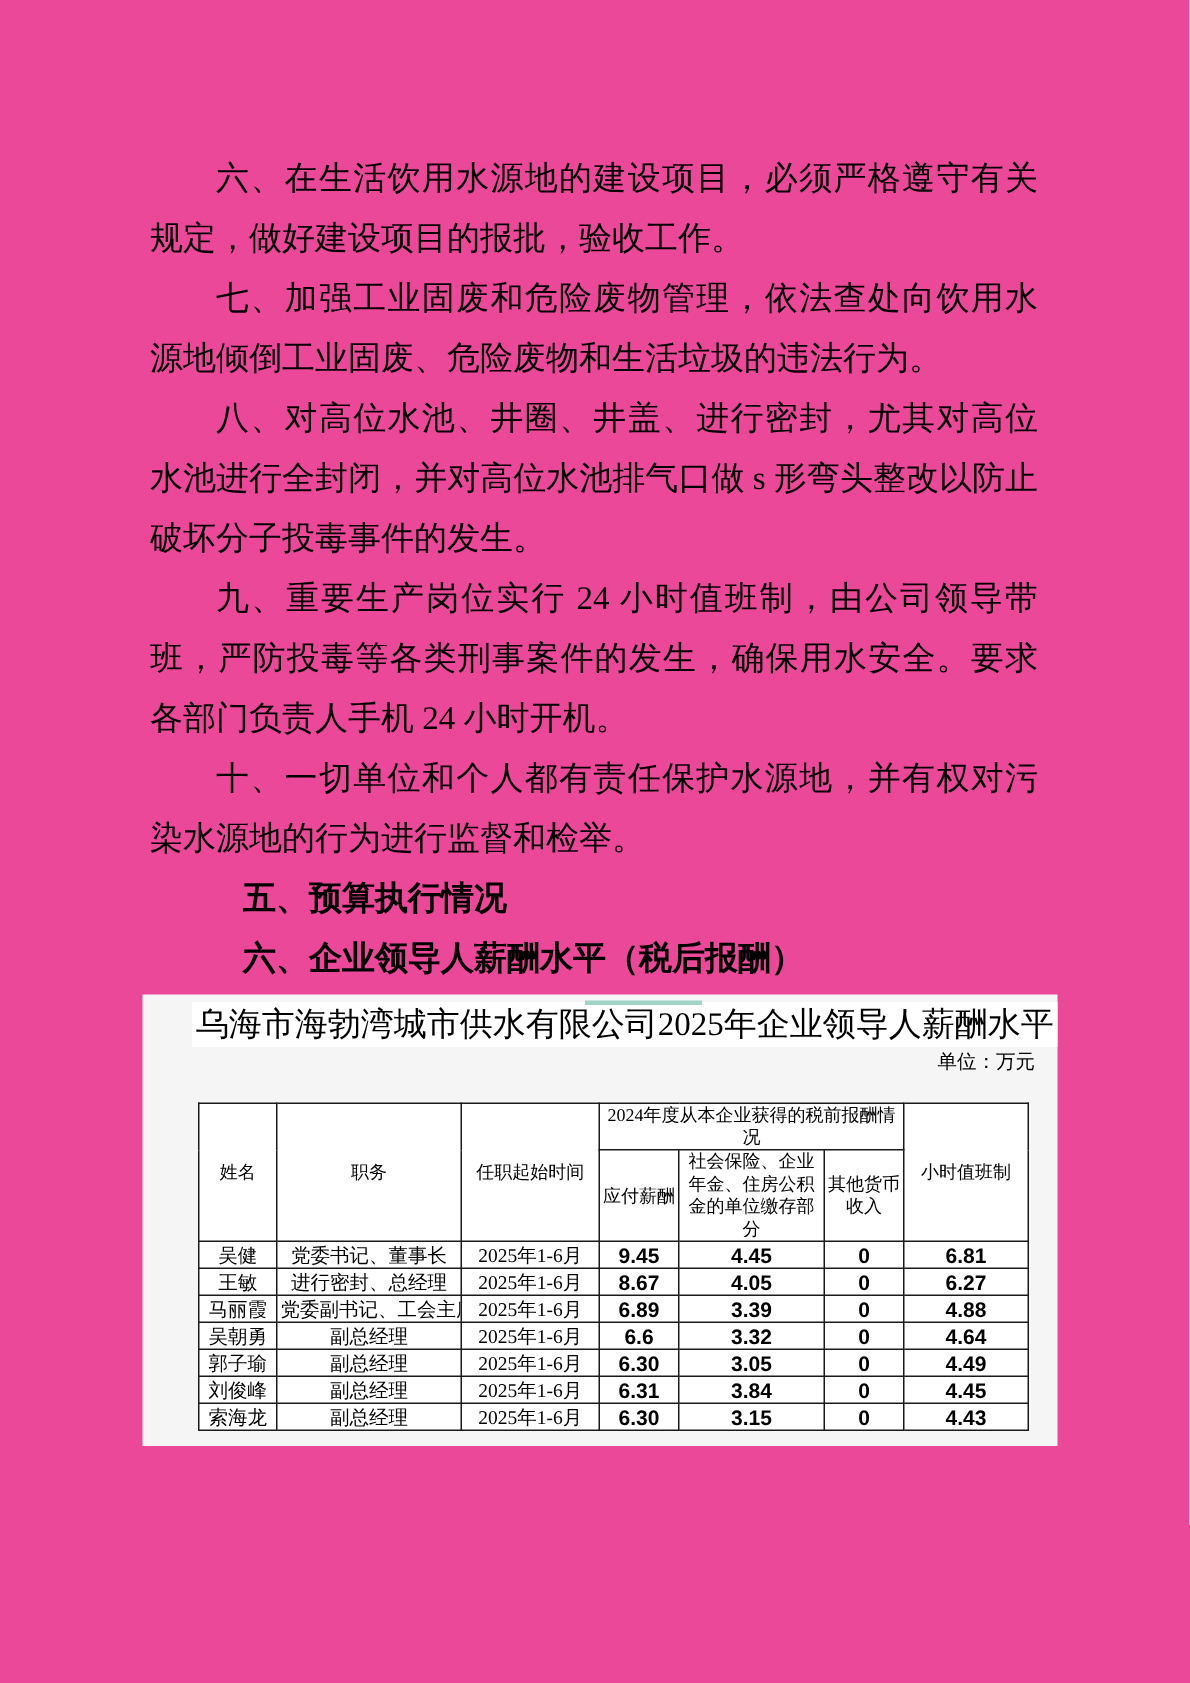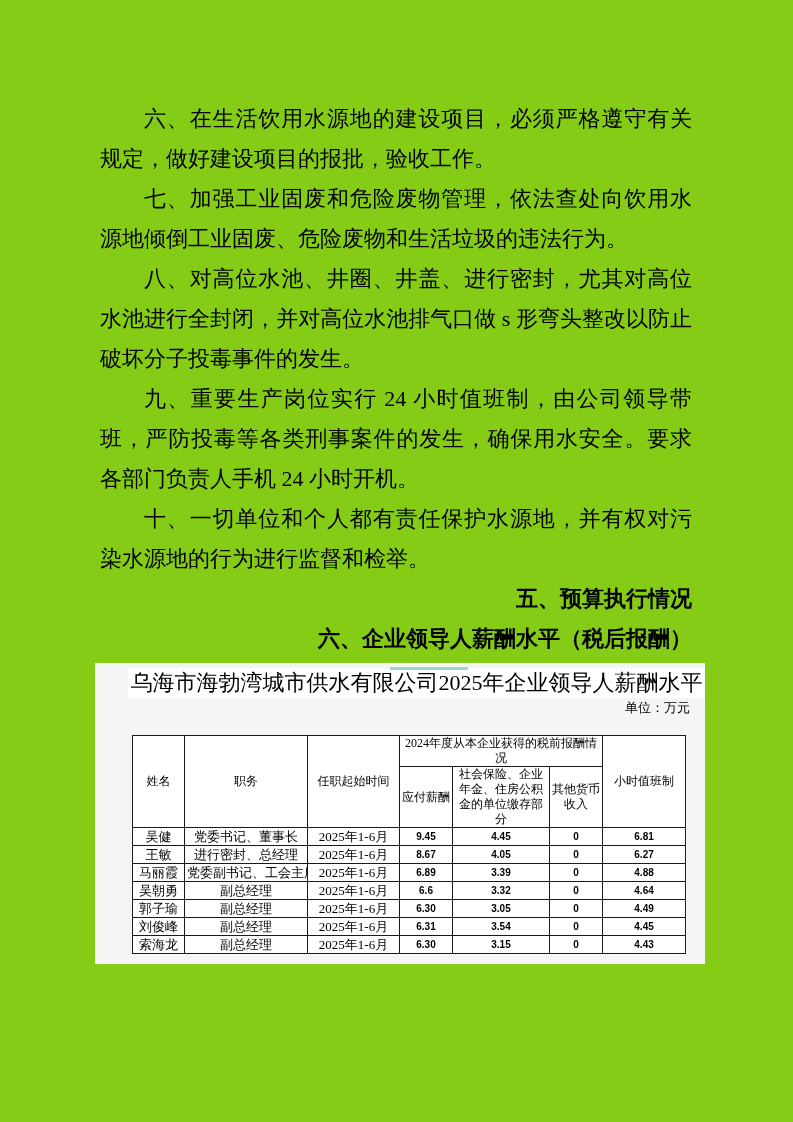--- a/index.html
+++ b/index.html
@@ -2,21 +2,21 @@
 <html lang="zh"><head>
 <meta charset="utf-8">
 <style>
   * { box-sizing: border-box; }
   html, body { margin: 0; padding: 0; background: #ffffff; }
   .page {
     position: relative;
     width: 793px;
     height: 1122px;
     margin: 0 auto;
-    background: #84cc16;
+    background: #ec4899;
     color: #000000;
     font-family: "Liberation Serif", "DejaVu Serif", serif;
     overflow: hidden;
   }
   .content {
     position: absolute;
     left: 100px;
     top: 99px;
     width: 592px;
   }
@@ -28,21 +28,20 @@
     text-indent: 44px;
     font-family: "Liberation Serif", "DejaVu Serif", serif;
   }
   .heading {
     margin: 0;
     font-size: 22px;
     line-height: 40px;
     font-weight: bold;
     text-indent: 62px;
     font-family: "Liberation Sans", "DejaVu Sans", sans-serif;
-    text-align: right;
   }
   
   .table-region {
     position: relative;
     left: -5px;
     width: 610px;
     margin-top: 4px;
     background: #f5f5f5;
     padding: 5px 0 10px 0;
   }
@@ -87,21 +86,21 @@
     font-weight: normal;
     overflow: hidden;
   }
   table.salary th { font-size: 12px; line-height: 15px; text-align: center; }
   tr.group-row th { height: 18px; }
   tr.sub-row th { height: 52px; }
   table.salary td { height: 18px; font-size: 13px; line-height: 16px; white-space: nowrap; }
   table.salary td.num {
     font-family: "Liberation Sans", "DejaVu Sans", sans-serif;
     font-weight: bold;
-    font-size: 10px;
+    font-size: 14px;
   }
 </style>
 </head>
 <body>
 
 <div class="page">
   <div class="content">
 
     <p class="body-text">六、在生活饮用水源地的建设项目，必须严格遵守有关规定，做好建设项目的报批，验收工作。</p>
     <p class="body-text">七、加强工业固废和危险废物管理，依法查处向饮用水源地倾倒工业固废、危险废物和生活垃圾的违法行为。</p>
@@ -186,21 +185,21 @@
               <td class="num">6.30</td>
               <td class="num">3.05</td>
               <td class="num">0</td>
               <td class="num">4.49</td>
             </tr>
             <tr>
               <td>刘俊峰</td>
               <td>副总经理</td>
               <td>2025年1-6月</td>
               <td class="num">6.31</td>
-              <td class="num">3.54</td>
+              <td class="num">3.84</td>
               <td class="num">0</td>
               <td class="num">4.45</td>
             </tr>
             <tr>
               <td>索海龙</td>
               <td>副总经理</td>
               <td>2025年1-6月</td>
               <td class="num">6.30</td>
               <td class="num">3.15</td>
               <td class="num">0</td>

